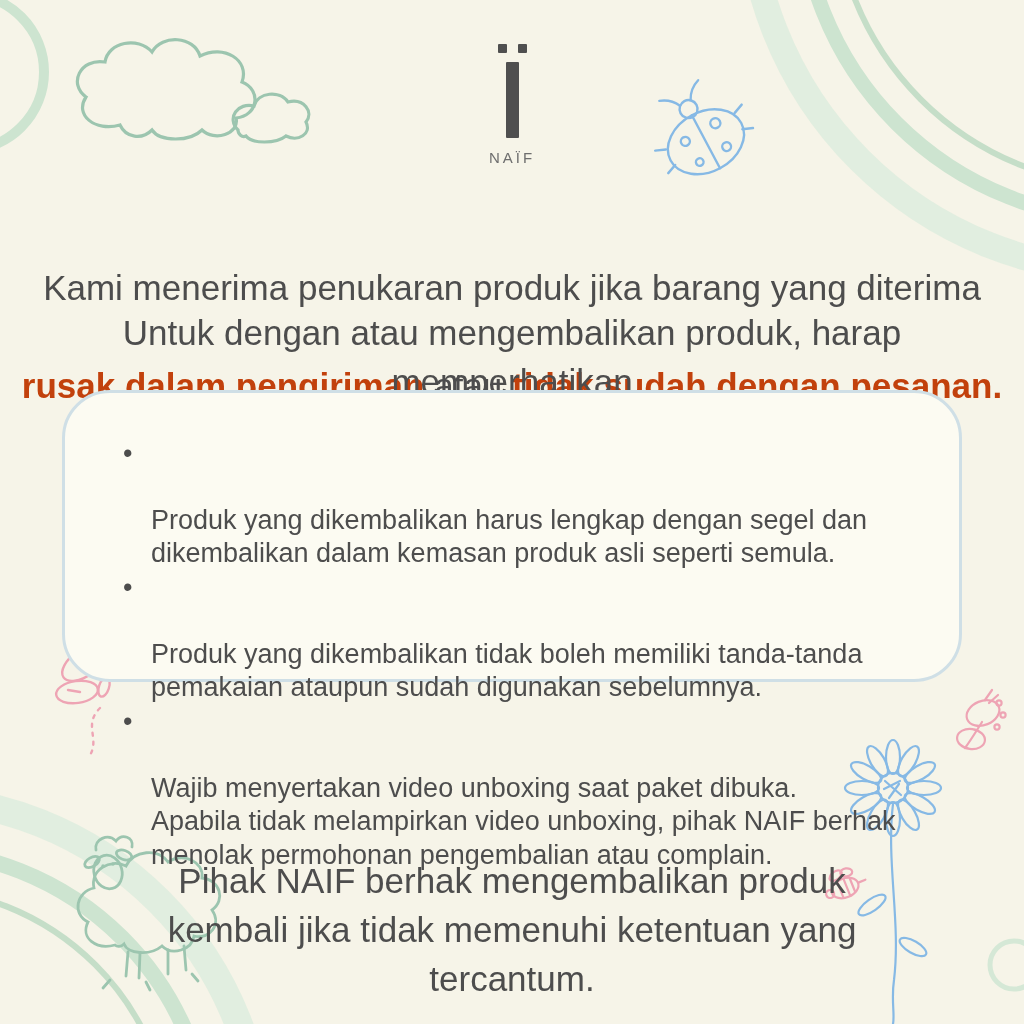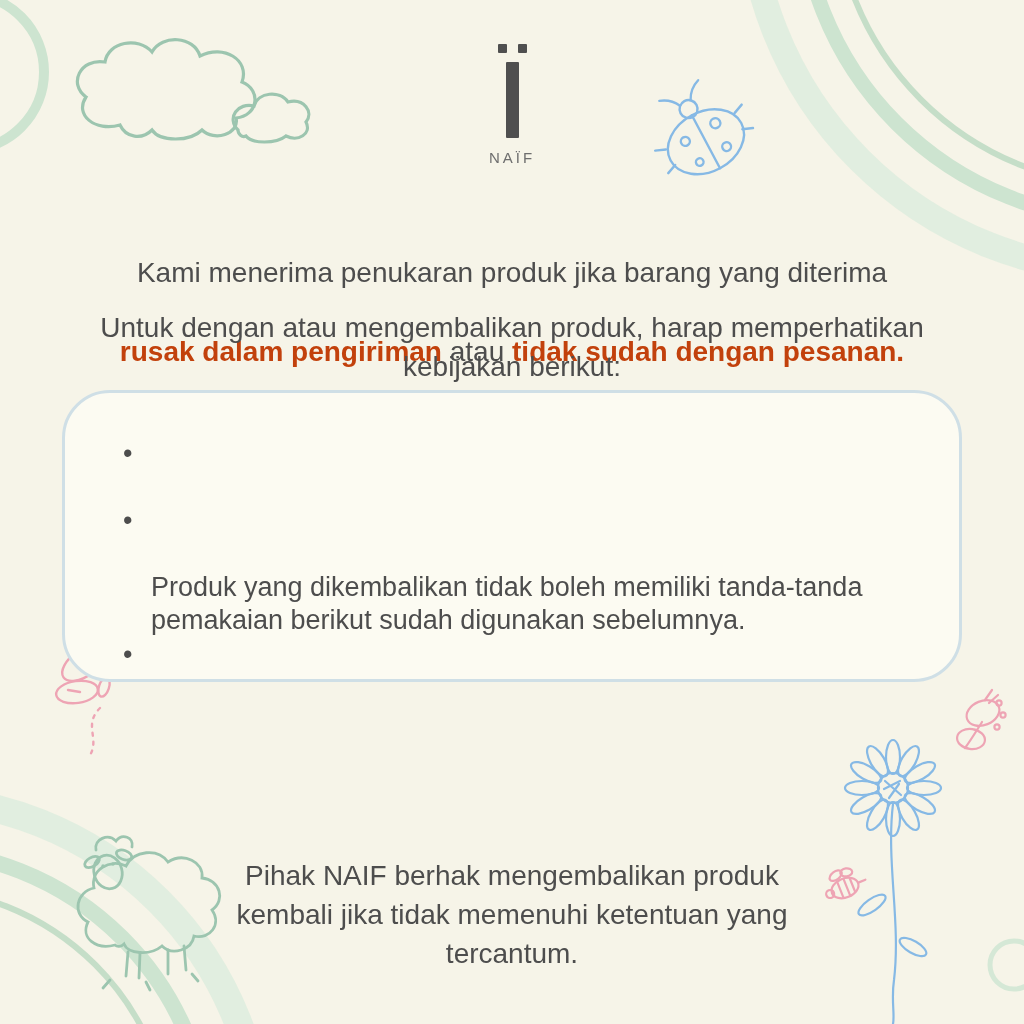--- a/index.html
+++ b/index.html
@@ -15,21 +15,21 @@
   svg.decor{position:absolute;left:0;top:0;z-index:0;}
   .content{position:absolute;inset:0;z-index:1;}
 
   
   .logo{position:absolute;left:0;right:0;top:44px;display:flex;flex-direction:column;align-items:center;}
   .logo-dots{display:flex;gap:11px;margin-bottom:9px;}
   .logo-dot{width:9px;height:9px;background:#4f4f4f;border-radius:1px;}
   .logo-bar{width:13px;height:76px;background:#4f4f4f;border-radius:1px;}
   .logo-label{margin-top:11px;font-size:15px;letter-spacing:3px;color:#6e6e6e;}
 
-  .para{position:absolute;left:0;right:0;text-align:center;font-size:28px;line-height:1.4;white-space:pre-line;}
+  .para{position:absolute;left:0;right:0;text-align:center;font-size:35px;line-height:1.4;white-space:pre-line;}
   .para b{font-weight:700;color:#c2410c;}
   #p-intro{top:214px;}
   #p-sub{top:308px;}
   #p-wait{top:722px;}
   #p-final{top:856px;}
 
   .policy-box{
     position:absolute;left:62px;top:390px;width:900px;height:292px;
     background:#fcfbf2;border:3px solid #cfdfe6;border-radius:48px;
     box-sizing:border-box;
@@ -168,28 +168,33 @@
       <b>rusak dalam pengiriman</b><span> atau </span><b>tidak sudah dengan pesanan.</b>
     </div>
 
     <div class="para" id="p-sub">Untuk dengan atau mengembalikan produk, harap memperhatikan
 kebijakan berikut:</div>
 
     <div class="policy-box">
       <ul>
         <li>
           <span class="marker">•</span>
+          <span>Produk yang dikembalikan harus lengkap dengan segel dan
+dikembalikan dalam kemasan produk asli seperti semula.</span>
         </li>
         <li>
           <span class="marker">•</span>
           <span>Produk yang dikembalikan tidak boleh memiliki tanda-tanda
-pemakaian berikut sudah digunakan sebelumnya.</span>
+pemakaian ataupun sudah digunakan sebelumnya.</span>
         </li>
         <li>
           <span class="marker">•</span>
+          <span>Wajib menyertakan video unboxing saat paket dibuka.
+Apabila tidak melampirkan video unboxing, pihak NAIF berhak
+menolak permohonan pengembalian atau complain.</span>
         </li>
       </ul>
     </div>
 
 
     <div class="para" id="p-final">Pihak NAIF berhak mengembalikan produk
 kembali jika tidak memenuhi ketentuan yang
 tercantum.</div>
 
   </div>

